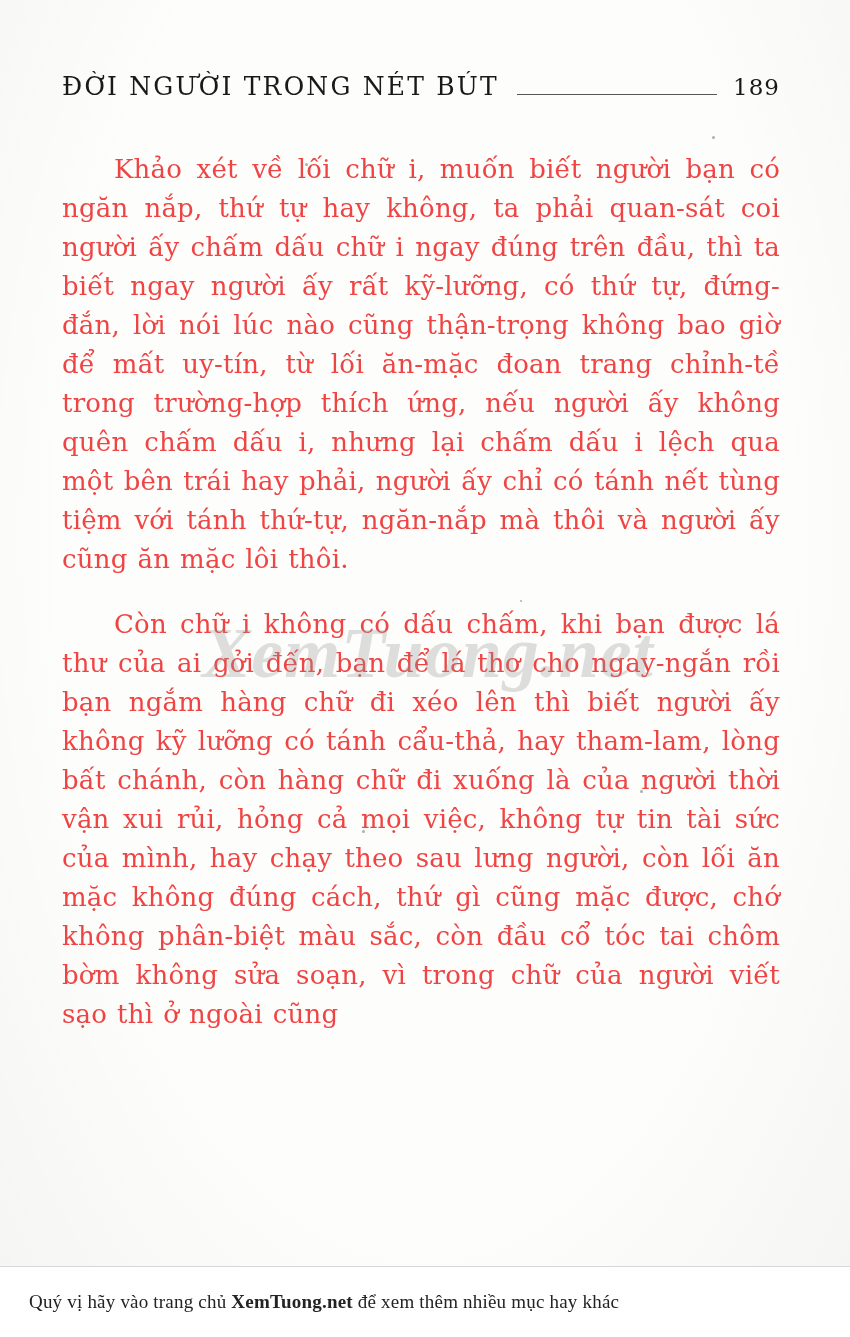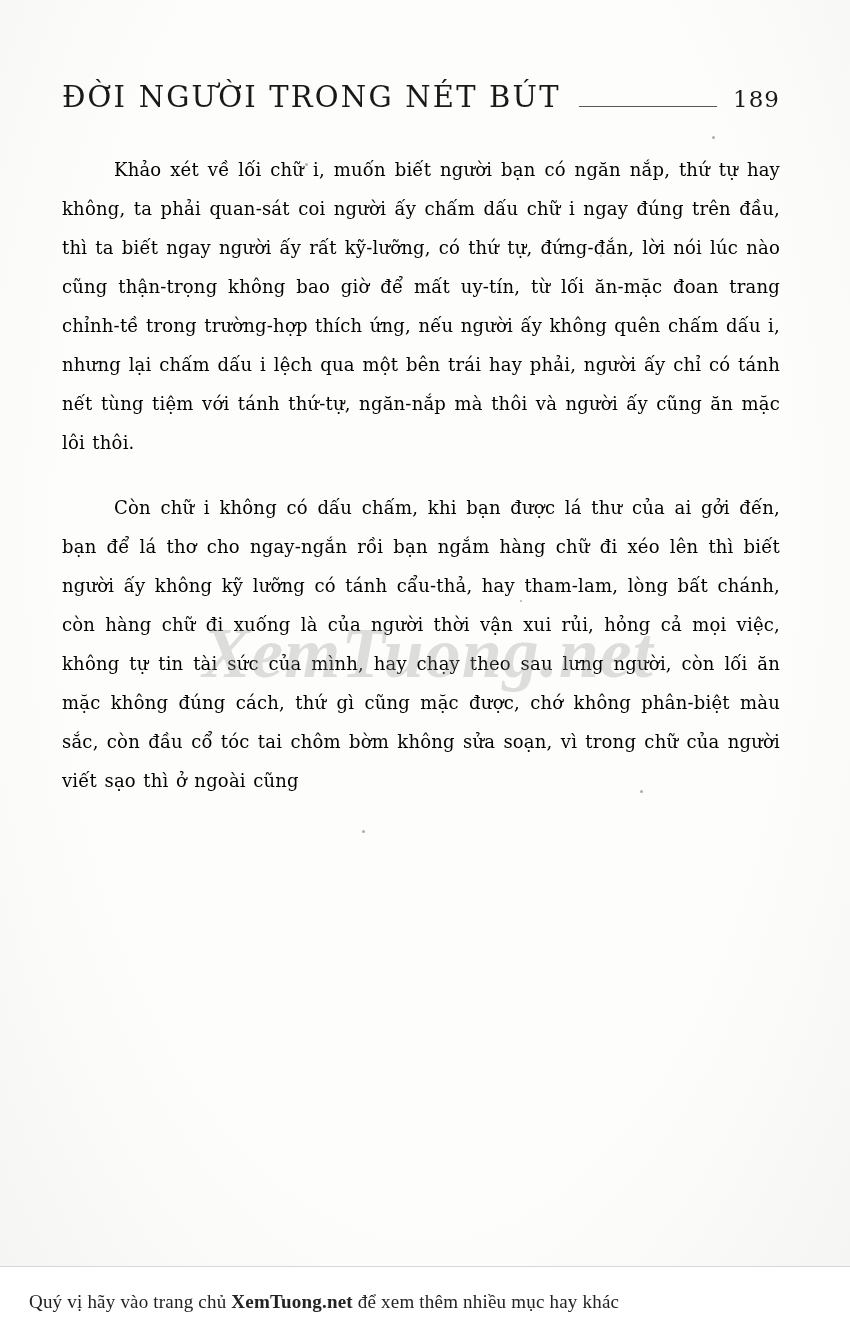--- a/index.html
+++ b/index.html
@@ -43,26 +43,25 @@
 
   .header-row {
     position: relative;
     height: 56px;
     display: flex;
     align-items: baseline;
   }
 
   .running-head {
     font-family: "DejaVu Serif", serif;
-    font-size: 29px;
+    font-size: 25px;
     letter-spacing: 2.2px;
     color: #191919;
     white-space: nowrap;
     transform: scaleY(1.02);
-    margin-top: 8px;
   }
 
   .head-rule {
     flex: 1;
     height: 0;
     border-bottom: 1.6px solid #3a3a3a;
     margin: 0 16px 8px 18px;
     opacity: .85;
   }
 
@@ -74,23 +73,23 @@
     text-align: center;
   }
 
   .text-block {
     margin-top: 22px;
   }
 
   p.para {
     margin: 0 0 26px 0;
     font-family: "DejaVu Serif", serif;
-    font-size: 18px;
+    font-size: 26px;
     line-height: 39px;
-    color: #000000;
+    color: #ef4444;
     text-align: justify;
     text-indent: 52px;
     letter-spacing: 0.2px;
     word-spacing: 1.5px;
     hyphens: none;
   }
 
   p.para:last-child { margin-bottom: 16px; }
 
   

